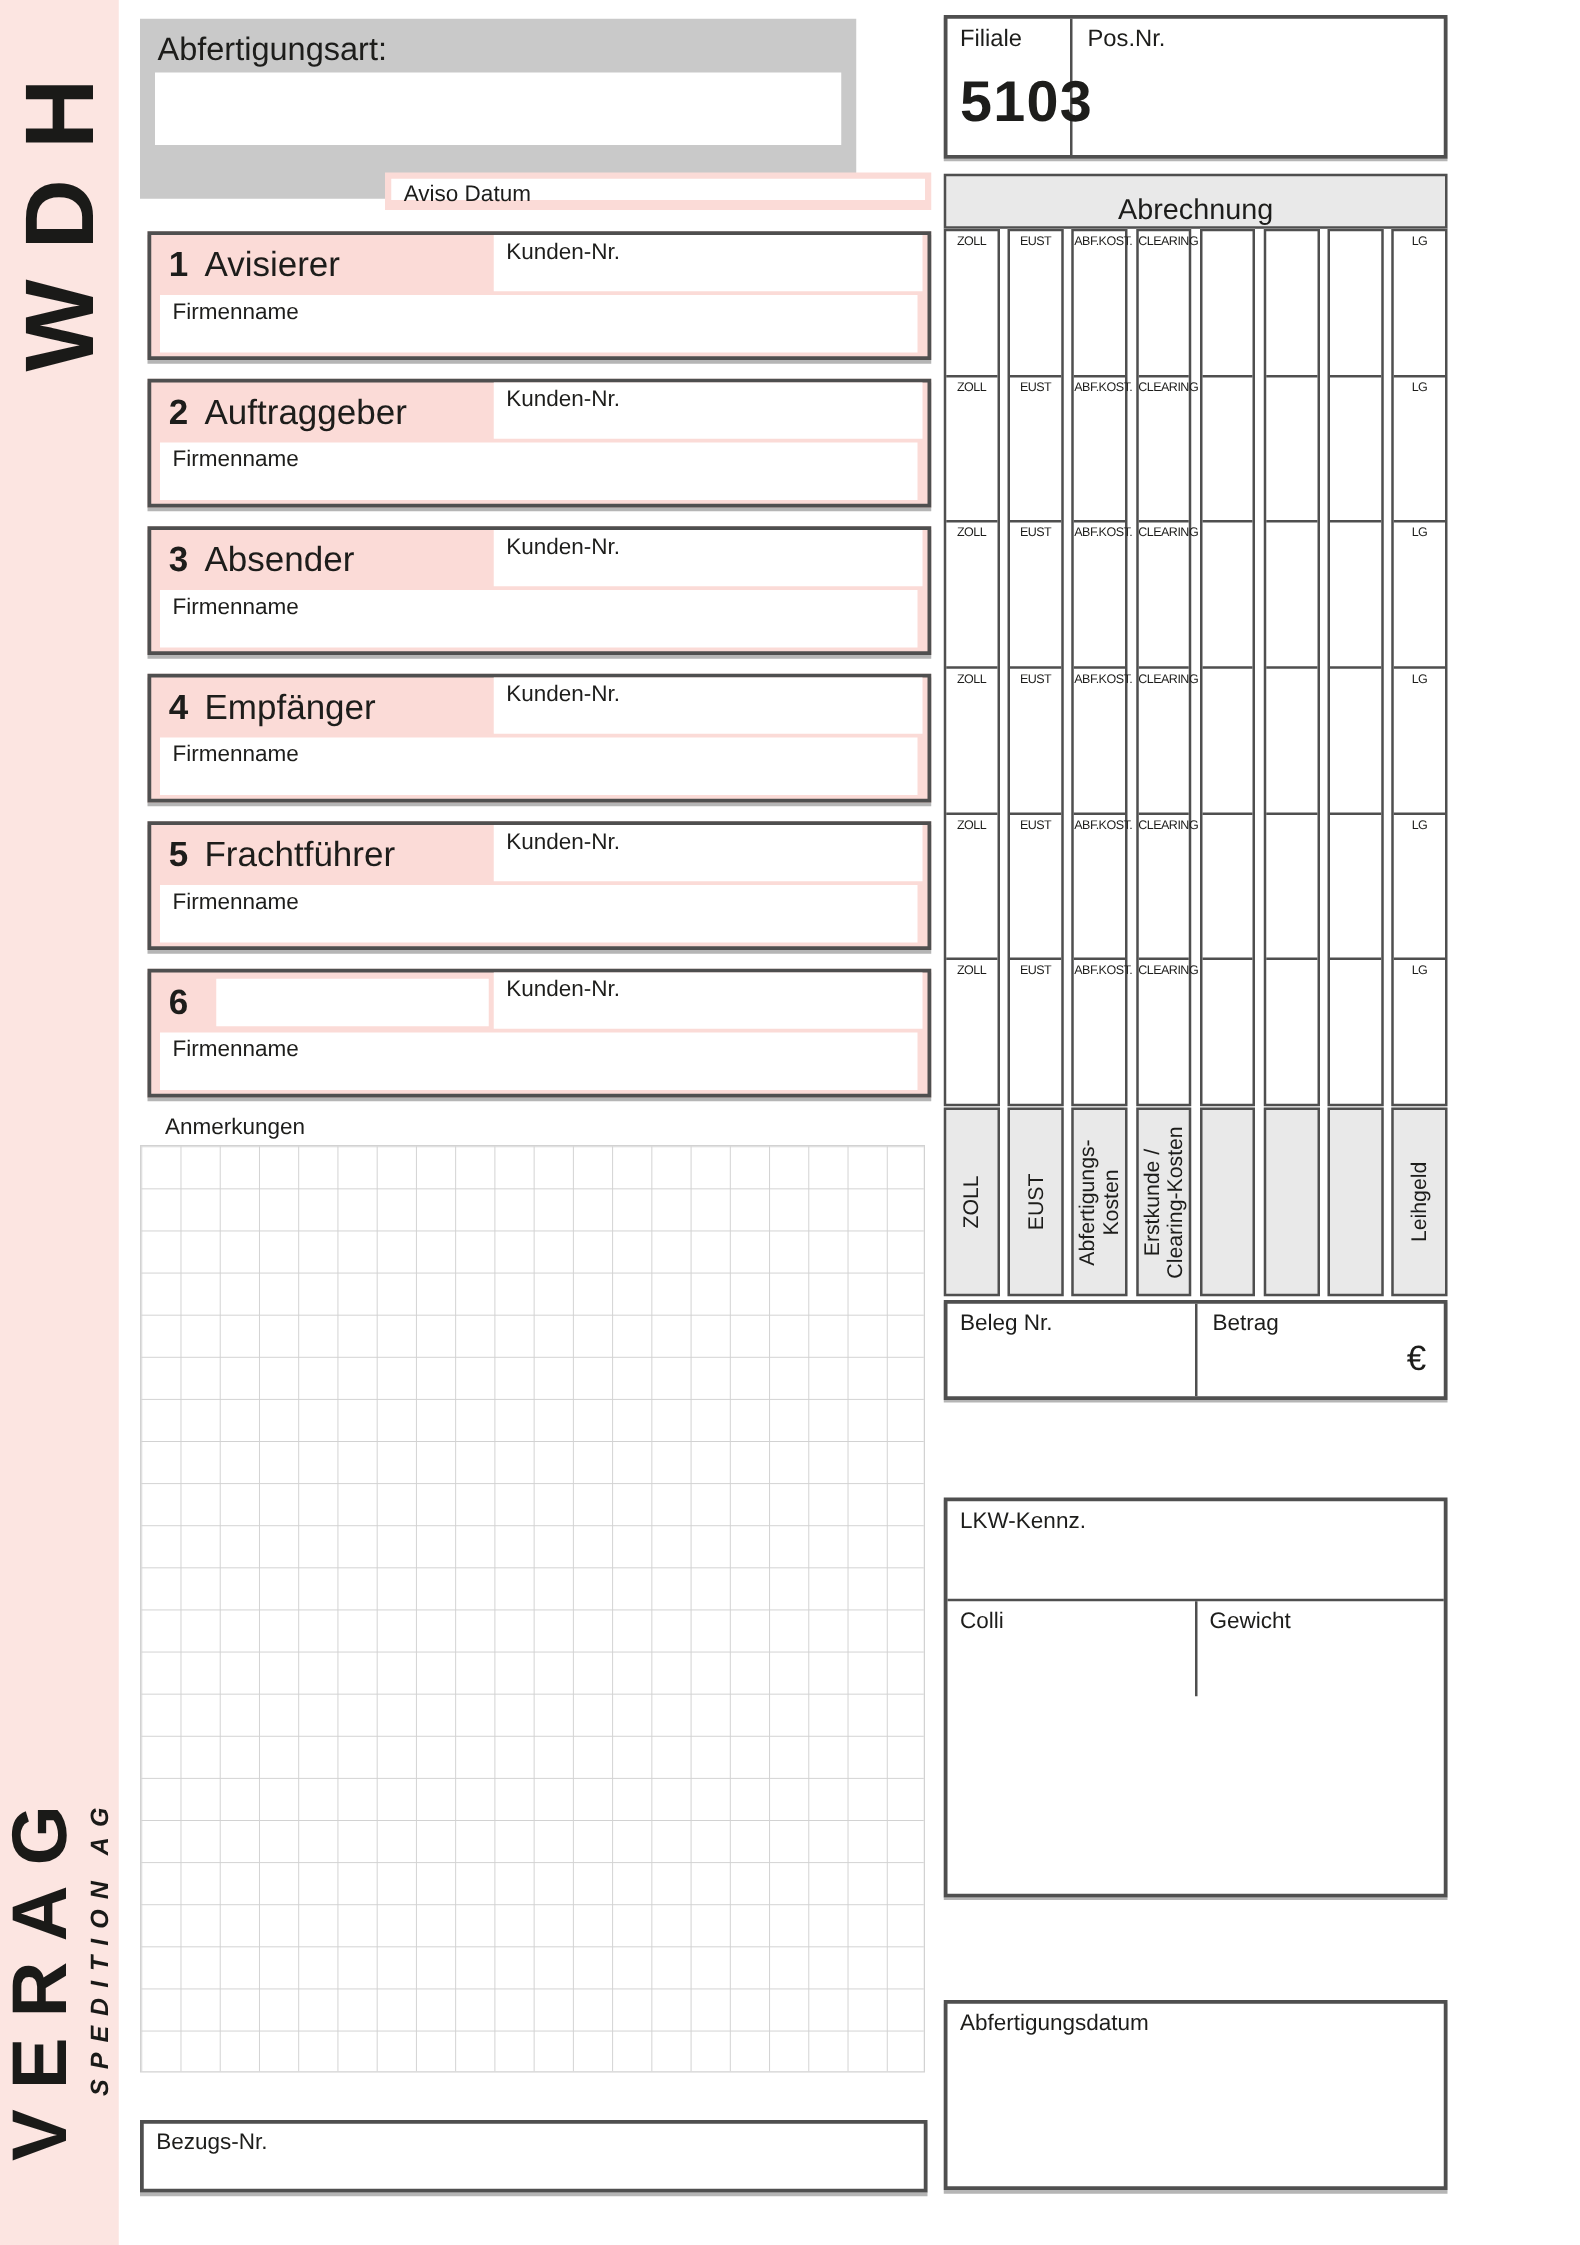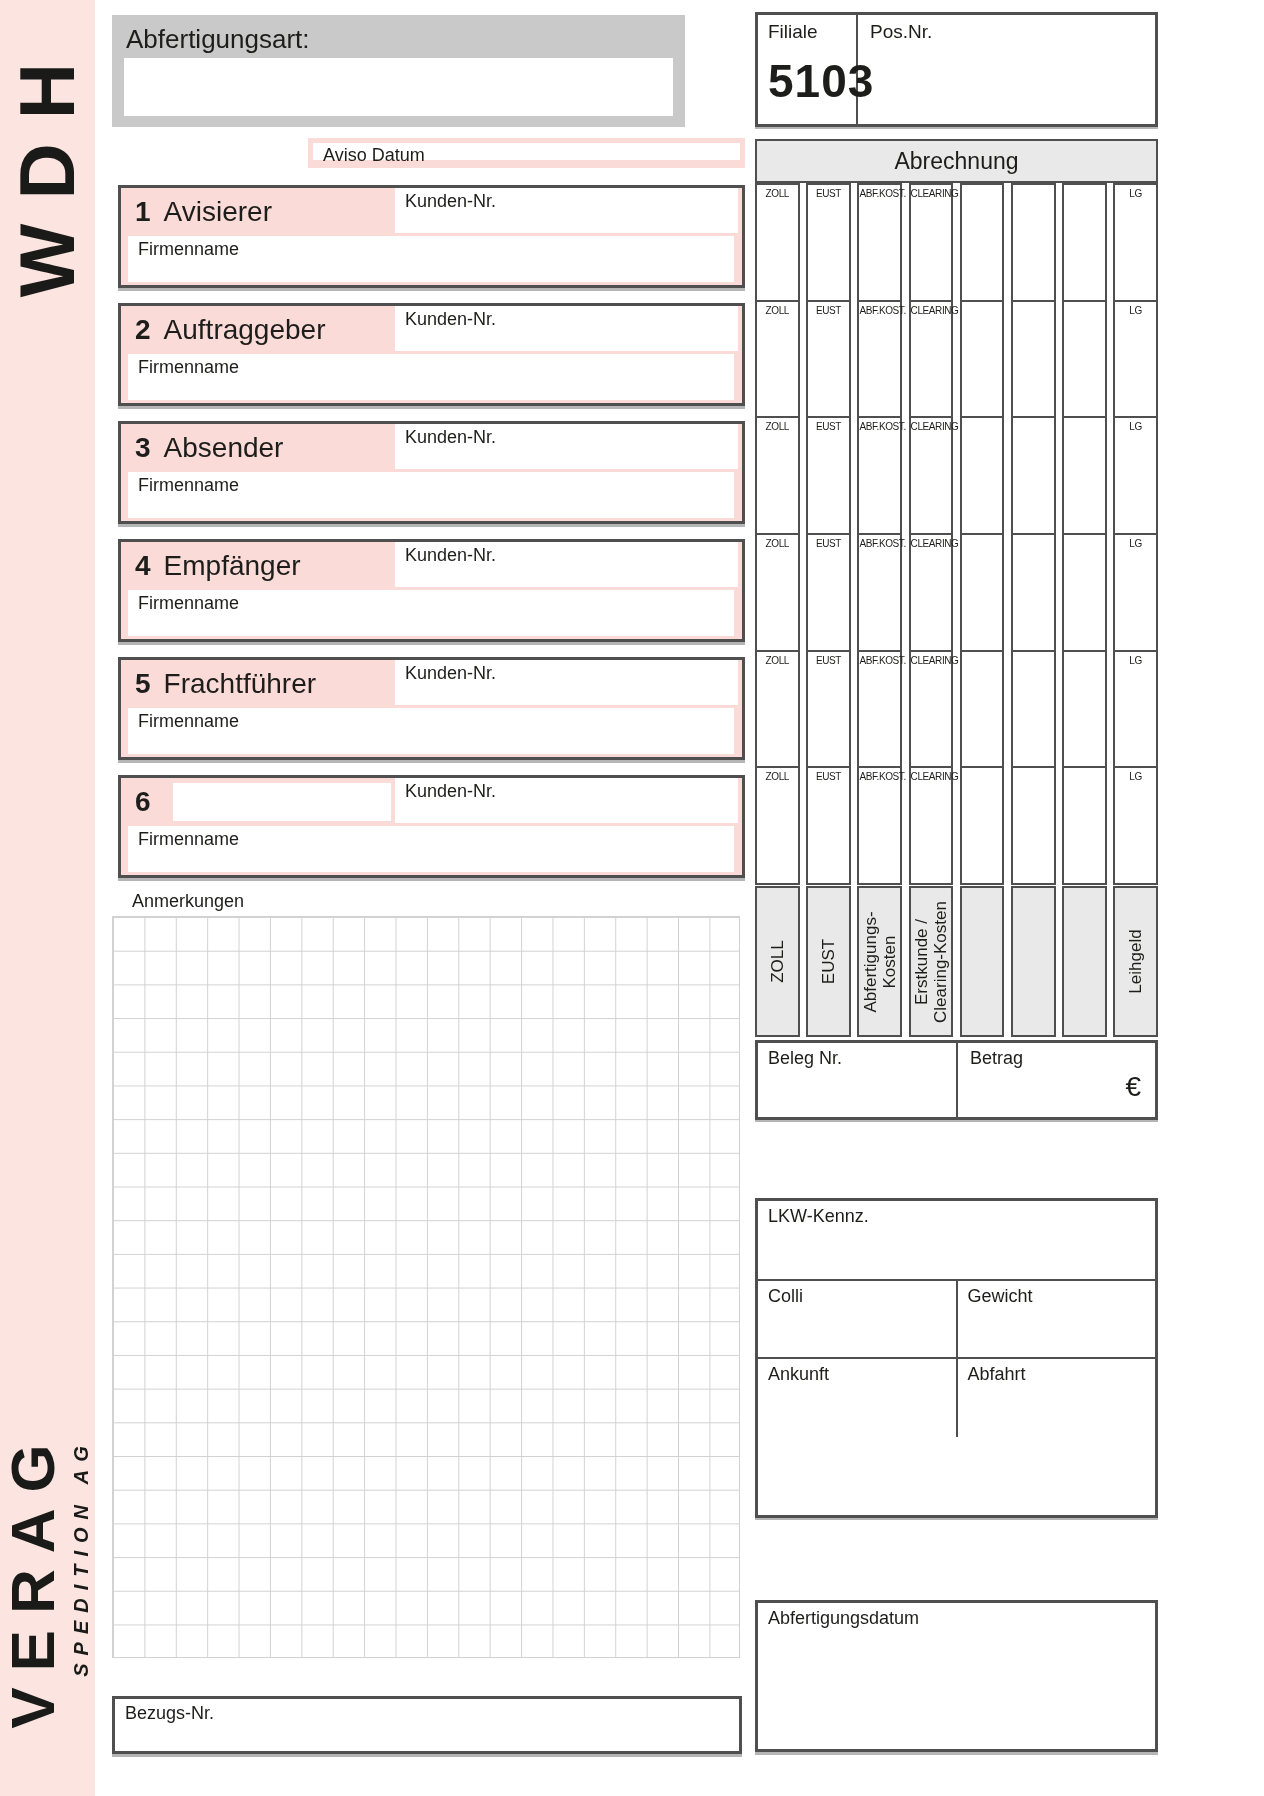--- a/index.html
+++ b/index.html
@@ -16,21 +16,21 @@
   .rot{transform:rotate(-90deg);white-space:nowrap}
   .wdh-wrap{top:18px;height:300px}
   .wdh{font-size:78px;font-weight:bold;letter-spacing:24px;line-height:1;color:#1a1a18}
   .verag-wrap{top:1368px;height:420px}
   .verag-line{font-size:62px;font-weight:bold;letter-spacing:16px;line-height:1;color:#1a1a18}
   .sped-line{font-size:20px;font-weight:bold;font-style:italic;letter-spacing:8px;margin-top:6px;padding-left:52px;color:#1a1a18}
 
   .field-label{font-size:18px;line-height:1.1;display:inline-block}
 
   
-  .abf-box{position:absolute;left:112px;top:15px;width:573px;height:112px;background:var(--header-gray)}
+  .abf-box{position:absolute;left:112px;top:15px;width:573px;height:144px;background:var(--header-gray)}
   .abf-label{font-size:26px;padding:9px 0 0 14px}
   .abf-input{position:absolute;left:12px;top:43px;width:549px;height:58px;background:#fff}
 
   
   .filiale-box{position:absolute;left:755px;top:12px;width:403px;height:115px;border:3px solid var(--border-dark);background:#fff;display:flex;box-shadow:0 2px 0 #b5b5b5}
   .filiale-cell{width:100px;border-right:2px solid var(--border-dark);padding:6px 0 0 10px}
   .fl-label{font-size:19px}
   .fl-value{font-size:46px;font-weight:bold;margin-top:11px;letter-spacing:1px}
   .posnr-cell{flex:1;padding:6px 0 0 12px}
 
@@ -41,21 +41,21 @@
   
   .party-row{position:absolute;left:118px;width:627px;height:103px;background:var(--row-pink);border:3px solid var(--border-dark);box-shadow:0 3px 0 #b5b5b5}
   .p-title{position:absolute;left:14px;top:8px;display:flex;align-items:baseline;gap:13px}
   .p-num{font-size:28px;font-weight:bold}
   .p-label{font-size:28px}
   .p6-box{position:absolute;left:52px;top:5px;width:218px;height:38px;background:#fff}
   .p-kunden{position:absolute;left:274px;top:0;width:343px;height:45px;background:#fff;padding:4px 0 0 10px}
   .p-firma{position:absolute;left:7px;top:48px;width:606px;height:46px;background:#fff;padding:4px 0 0 10px}
 
   
-  .abr-header{position:absolute;left:755px;top:139px;width:403px;height:44px;border:2px solid var(--border-dark);background:var(--panel-gray);display:flex;align-items:center;justify-content:center;font-size:23px}
+  .abr-header{position:absolute;left:755px;top:139px;width:403px;height:44px;border:2px solid var(--border-dark);background:var(--panel-gray);display:flex;align-items:flex-end;justify-content:center;font-size:23px}
   .abr-table{position:absolute;left:755px;top:183px;width:403px;height:702px;display:flex;justify-content:space-between}
   .acol{width:44.6px;border:2px solid var(--border-dark);background:#fff;display:flex;flex-direction:column}
   .acell{flex:1;text-align:center}
   .acell + .acell{border-top:2px solid var(--border-dark)}
   .acell-h{font-size:10px;letter-spacing:-0.4px;display:block;padding-top:3px;white-space:nowrap}
 
   .vlabels{position:absolute;left:755px;top:886px;width:403px;height:151px;display:flex;justify-content:space-between}
   .vcell{width:44.6px;background:var(--panel-gray);border:2px solid var(--border-dark);display:flex;align-items:center;justify-content:center}
   .vtext{transform:rotate(-90deg);white-space:nowrap;font-size:17px;line-height:19px;text-align:center}
 
@@ -355,28 +355,20 @@
       <span class="field-label">LKW-Kennz.</span>
     </div>
     <div class="ship-row r3 bt split">
       <div class="half br">
         <span class="field-label">Colli</span>
       </div>
       <div class="half">
         <span class="field-label">Gewicht</span>
       </div>
     </div>
-    <div class="ship-row r4 bt split">
-      <div class="half br">
-        <span class="field-label">Ankunft</span>
-      </div>
-      <div class="half">
-        <span class="field-label">Abfahrt</span>
-      </div>
-    </div>
   </section>
 
   <section class="proc-box">
     <div class="proc-row">
       <span class="field-label">Abfertigungsdatum</span>
     </div>
   </section>
 
   <section class="bezug-box">
     <span class="field-label">Bezugs-Nr.</span>

